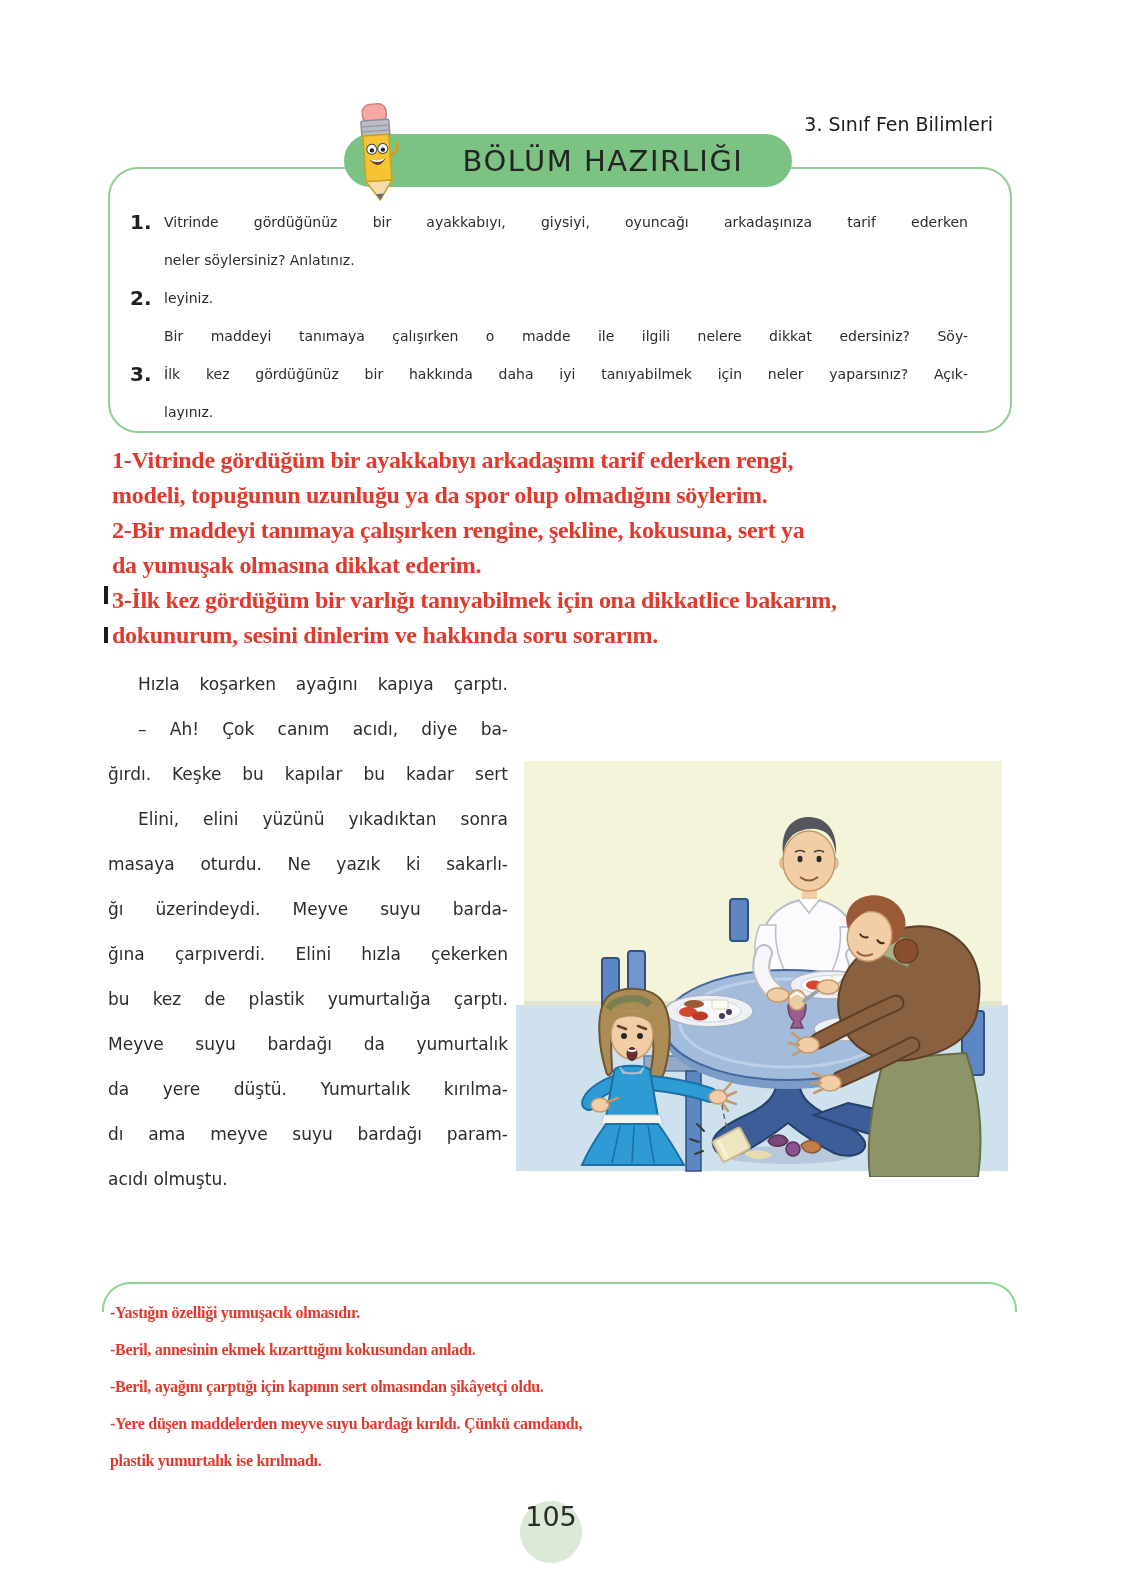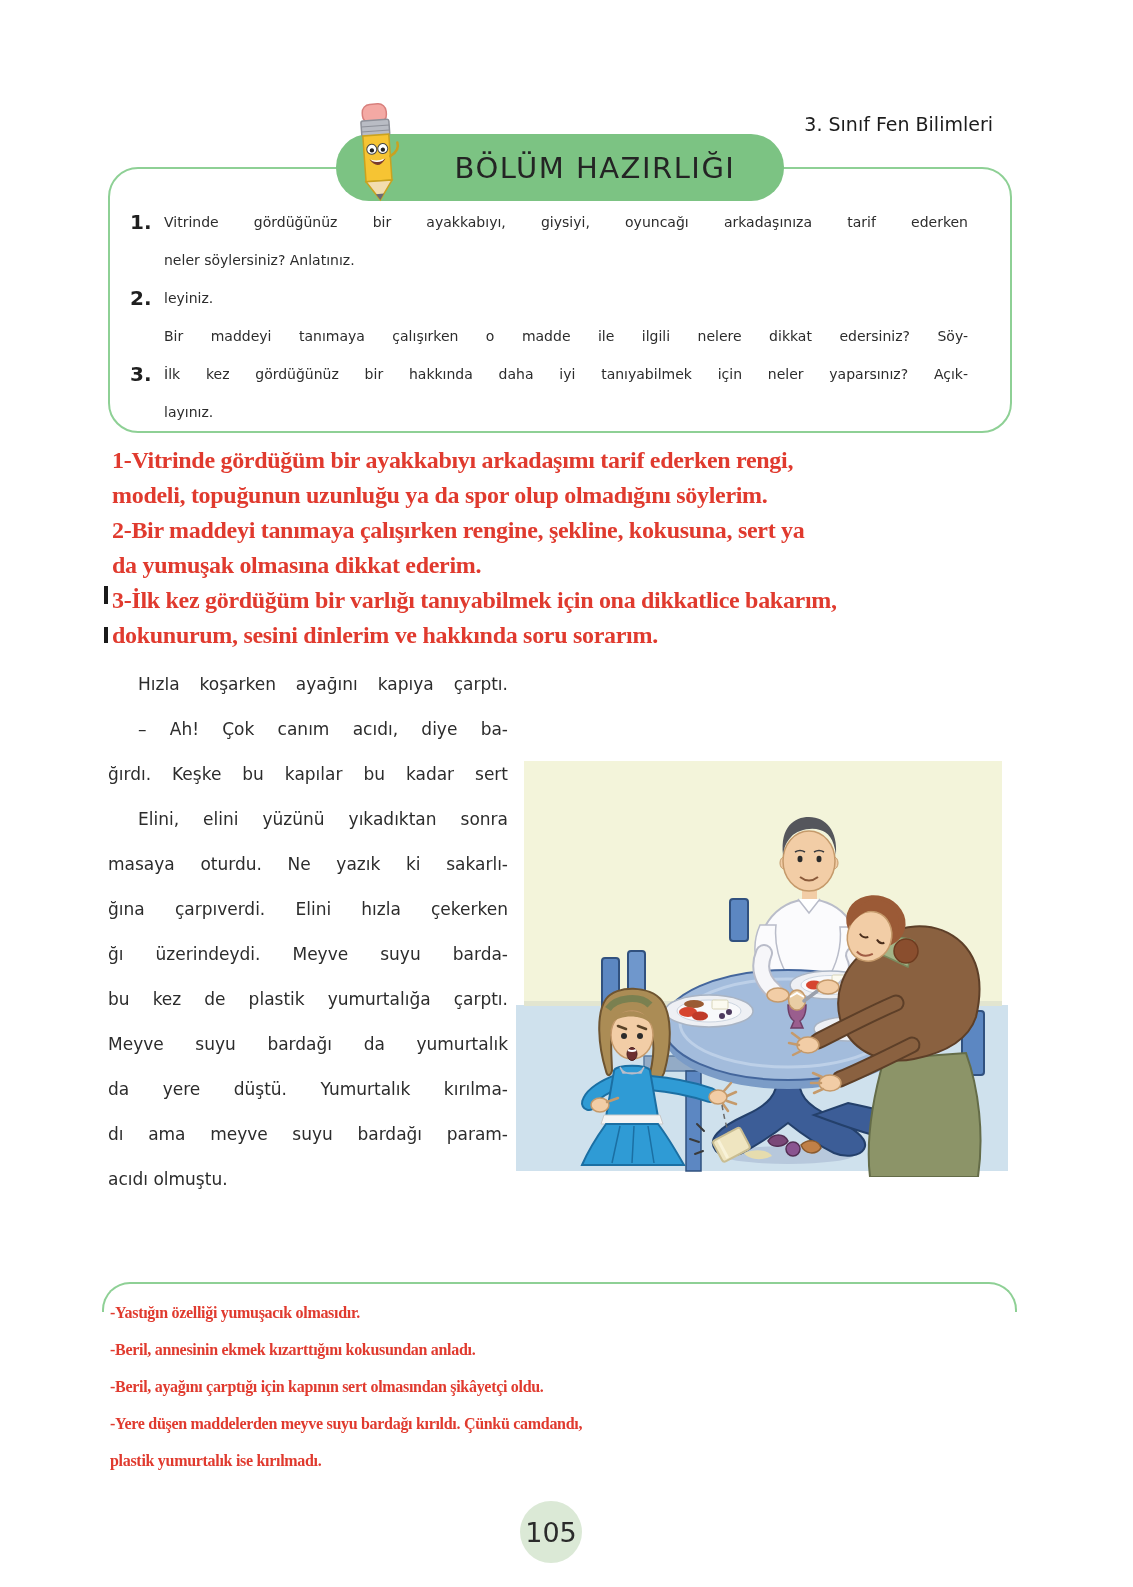--- a/index.html
+++ b/index.html
@@ -5,21 +5,21 @@
   html,body{margin:0;padding:0;background:#fff;}
   .page{position:relative;width:1133px;height:1587px;background:#ffffff;
         font-family:"DejaVu Sans",sans-serif;overflow:hidden;}
 
   .header-title{position:absolute;top:86px;right:140px;font-size:19px;color:#1c1c1c;
         font-family:"DejaVu Sans",sans-serif;margin-top:27px;}
 
   
   .qbox{position:absolute;left:108px;top:167px;width:904px;height:266px;
         border:2.5px solid #8ed095;border-radius:30px;box-sizing:border-box;background:#fff;}
-  .pill{position:absolute;left:336px;top:134px;width:448px;height:67px;background:#7cc383;
+  .pill{position:absolute;left:344px;top:134px;width:448px;height:53px;background:#7cc383;
         border-radius:33px;display:flex;align-items:center;justify-content:center;
         padding-left:70px;box-sizing:border-box;}
   .pill-text{font-size:29px;letter-spacing:1.5px;color:#242424;}
   .pencil{position:absolute;left:346px;top:100px;}
 
   .questions{position:absolute;left:130px;top:203px;width:838px;}
   .question-item{display:flex;}
   .q-num{width:34px;flex:none;font-size:20px;font-weight:bold;color:#1f1f1f;line-height:38px;}
   .q-body{flex:1;min-width:0;}
   .q-line{font-size:14px;line-height:38px;color:#2c2c2c;}
@@ -37,21 +37,21 @@
   .story-line.stretch{text-align:justify;text-align-last:justify;}
   .story-line.indent{text-indent:30px;}
   .story-clip{position:absolute;left:104px;top:658px;width:406px;height:19px;background:#fff;}
 
   .illustration{position:absolute;left:516px;top:753px;width:492px;height:424px;}
 
   .bottom-box{position:absolute;left:102px;top:1282px;width:915px;height:30px;
         border:2.5px solid #8ed095;border-bottom:none;border-radius:28px 28px 0 0;box-sizing:border-box;}
 
   .page-circle{position:absolute;left:520px;top:1501px;width:62px;height:62px;border-radius:50%;
-        background:#dbe9d6;display:flex;align-items:center;justify-content:center;
+        background:#dbe9d6;display:flex;justify-content:center;
         font-size:27px;color:#2b2b2b;}
 </style>
 </head>
 <body>
 
 <div class="page">
 
   <div class="header-title">3. Sınıf Fen Bilimleri</div>
 
   <div class="qbox"></div>
@@ -117,22 +117,22 @@
       <div class="story-para">
         <div class="story-line stretch indent">Hızla koşarken ayağını kapıya çarptı.</div>
       </div>
       <div class="story-para">
         <div class="story-line stretch indent">– Ah! Çok canım acıdı, diye ba-</div>
         <div class="story-line stretch">ğırdı. Keşke bu kapılar bu kadar sert</div>
       </div>
       <div class="story-para">
         <div class="story-line stretch indent">Elini, elini yüzünü yıkadıktan sonra</div>
         <div class="story-line stretch">masaya oturdu. Ne yazık ki sakarlı-</div>
+        <div class="story-line stretch">ğı üzerindeydi. Meyve suyu barda-</div>
         <div class="story-line stretch">ğına çarpıverdi. Elini hızla çekerken</div>
-        <div class="story-line stretch">ğı üzerindeydi. Meyve suyu barda-</div>
         <div class="story-line stretch">bu kez de plastik yumurtalığa çarptı.</div>
         <div class="story-line stretch">Meyve suyu bardağı da yumurtalık</div>
         <div class="story-line stretch">da yere düştü. Yumurtalık kırılma-</div>
         <div class="story-line stretch">dı ama meyve suyu bardağı param-</div>
         <div class="story-line">acıdı olmuştu.</div>
       </div>
     </div>
   <div class="story-clip"></div>
 
   <svg class="illustration" viewBox="0 0 492 424">

